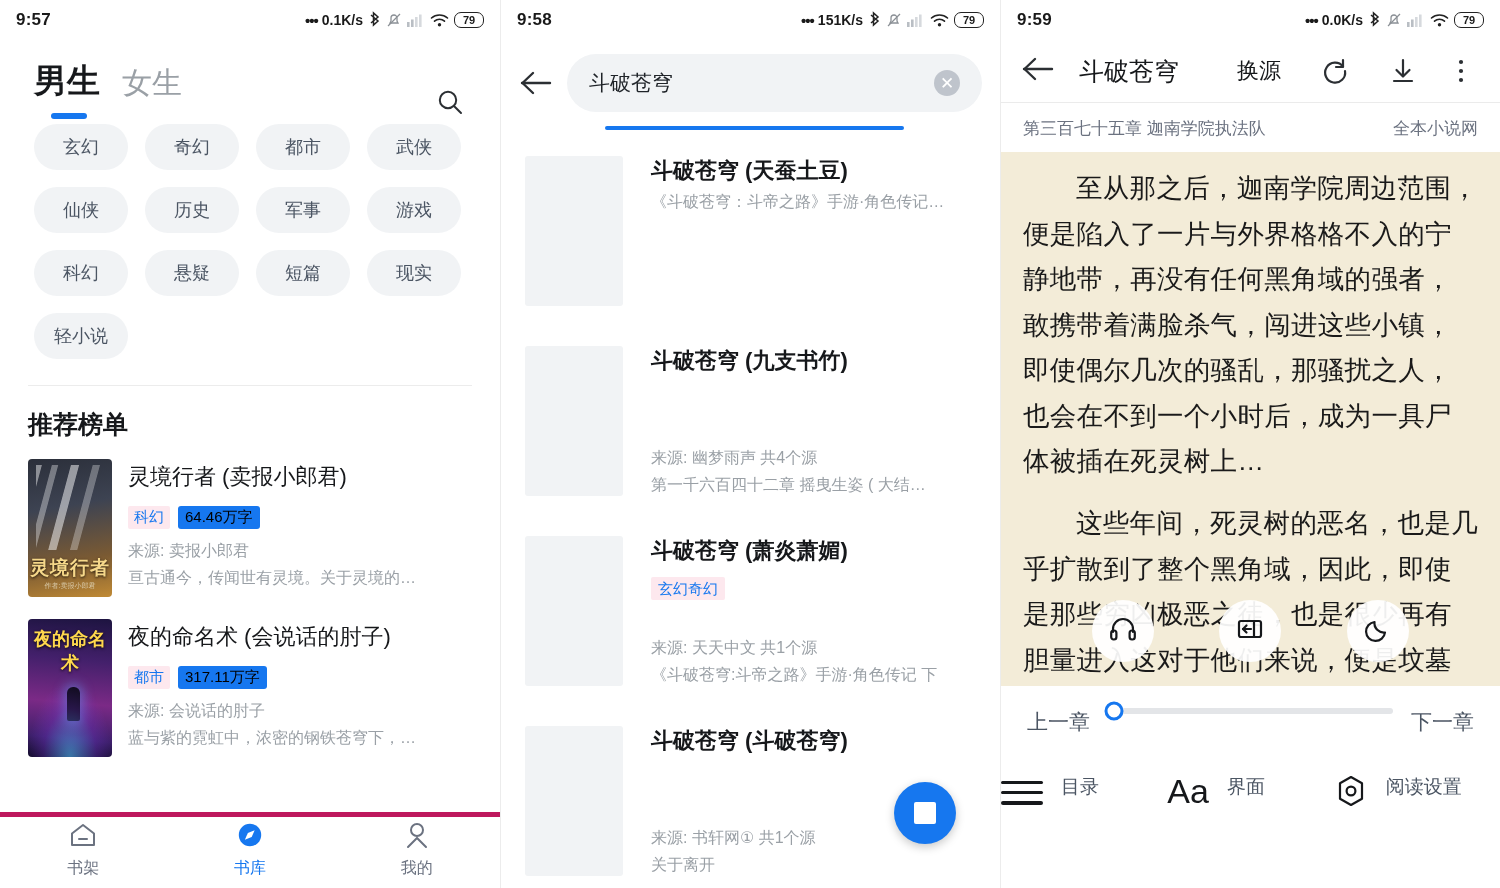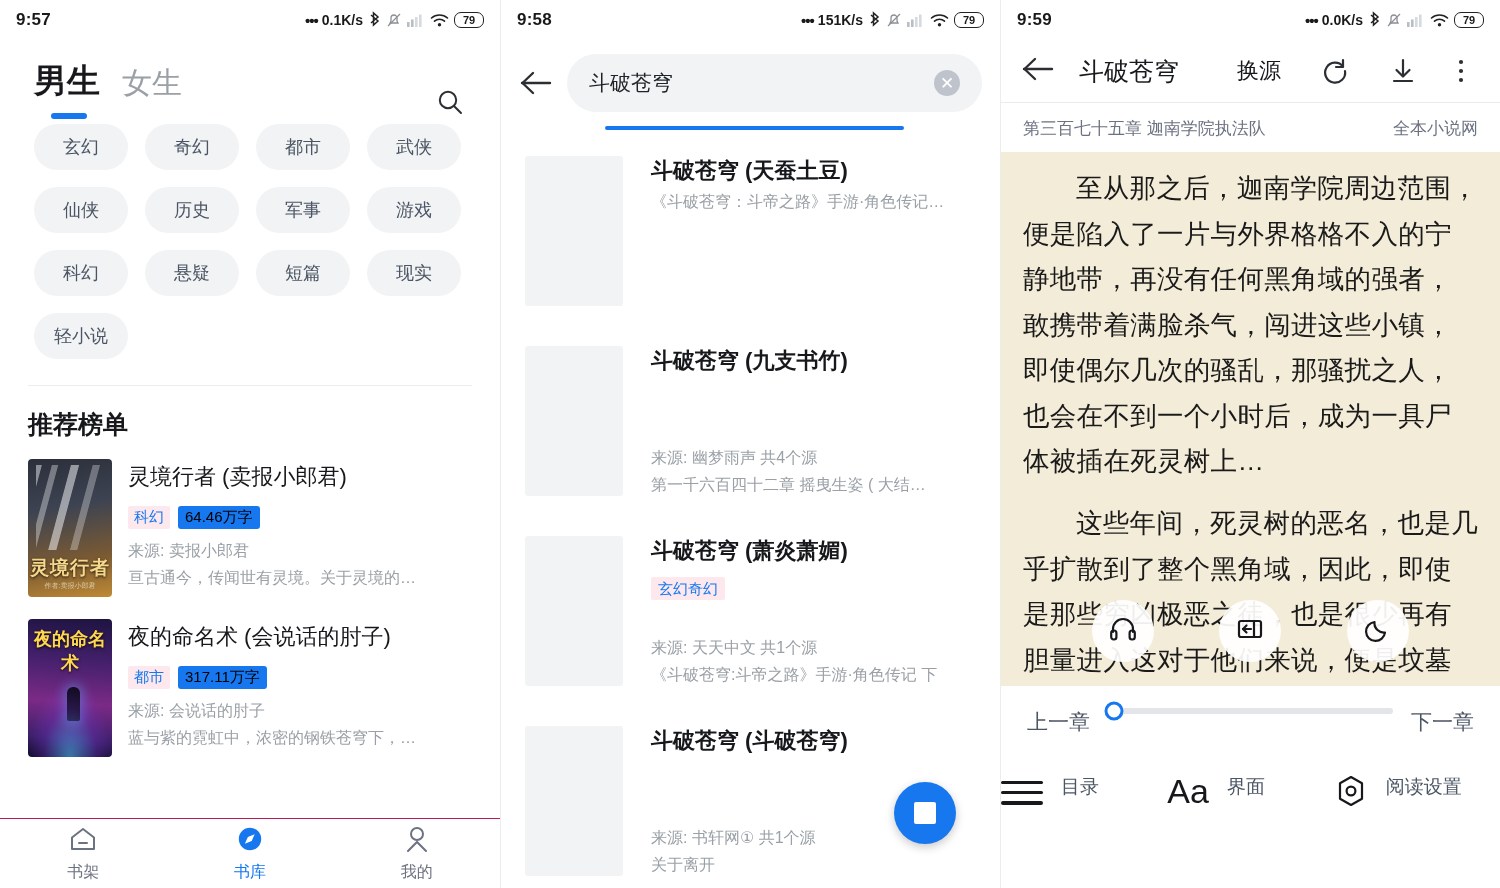--- a/index.html
+++ b/index.html
@@ -79,22 +79,22 @@
   }
   .book-info { flex: 1 1 auto; min-width: 0; padding-top: 4px; }
   .book-title { font-size: 22px; font-weight: 400; color: #16181b; line-height: 1.3; }
   .book-tags { display: flex; align-items: center; gap: 8px; margin-top: 14px; }
   .tag-genre { font-size: 15px; padding: 2px 6px; border-radius: 2px; }
   .tag-count { font-size: 15px; padding: 2px 7px; border-radius: 3px; color: #000000; }
   .book-source { font-size: 16px; color: #9aa0a6; margin-top: 12px; }
   .book-desc { font-size: 16px; color: #9aa0a6; margin-top: 6px; white-space: nowrap; overflow: hidden; text-overflow: ellipsis; }
 
   .tabbar {
-    position: absolute; left: 0; right: 0; bottom: 0; height: 70px;
-    background: #fff; border-top: 1px solid #be185d;
+    position: absolute; left: 0; right: 0; bottom: 6px; height: 70px;
+    background: #fff; border-top: 5px solid #be185d;
     display: flex; align-items: center;
   }
   .tabitem { flex: 1; display: flex; flex-direction: column; align-items: center; gap: 5px; }
   .tabitem .tlabel { font-size: 16px; color: #6b7280; }
   .tabitem.active .tlabel { color: #1677ef; }
 
   
   .p2-appbar { display: flex; align-items: center; padding: 8px 18px 0 18px; height: 78px; }
   .p2-back { width: 48px; display: flex; align-items: center; justify-content: flex-start; }
   .searchbox {

